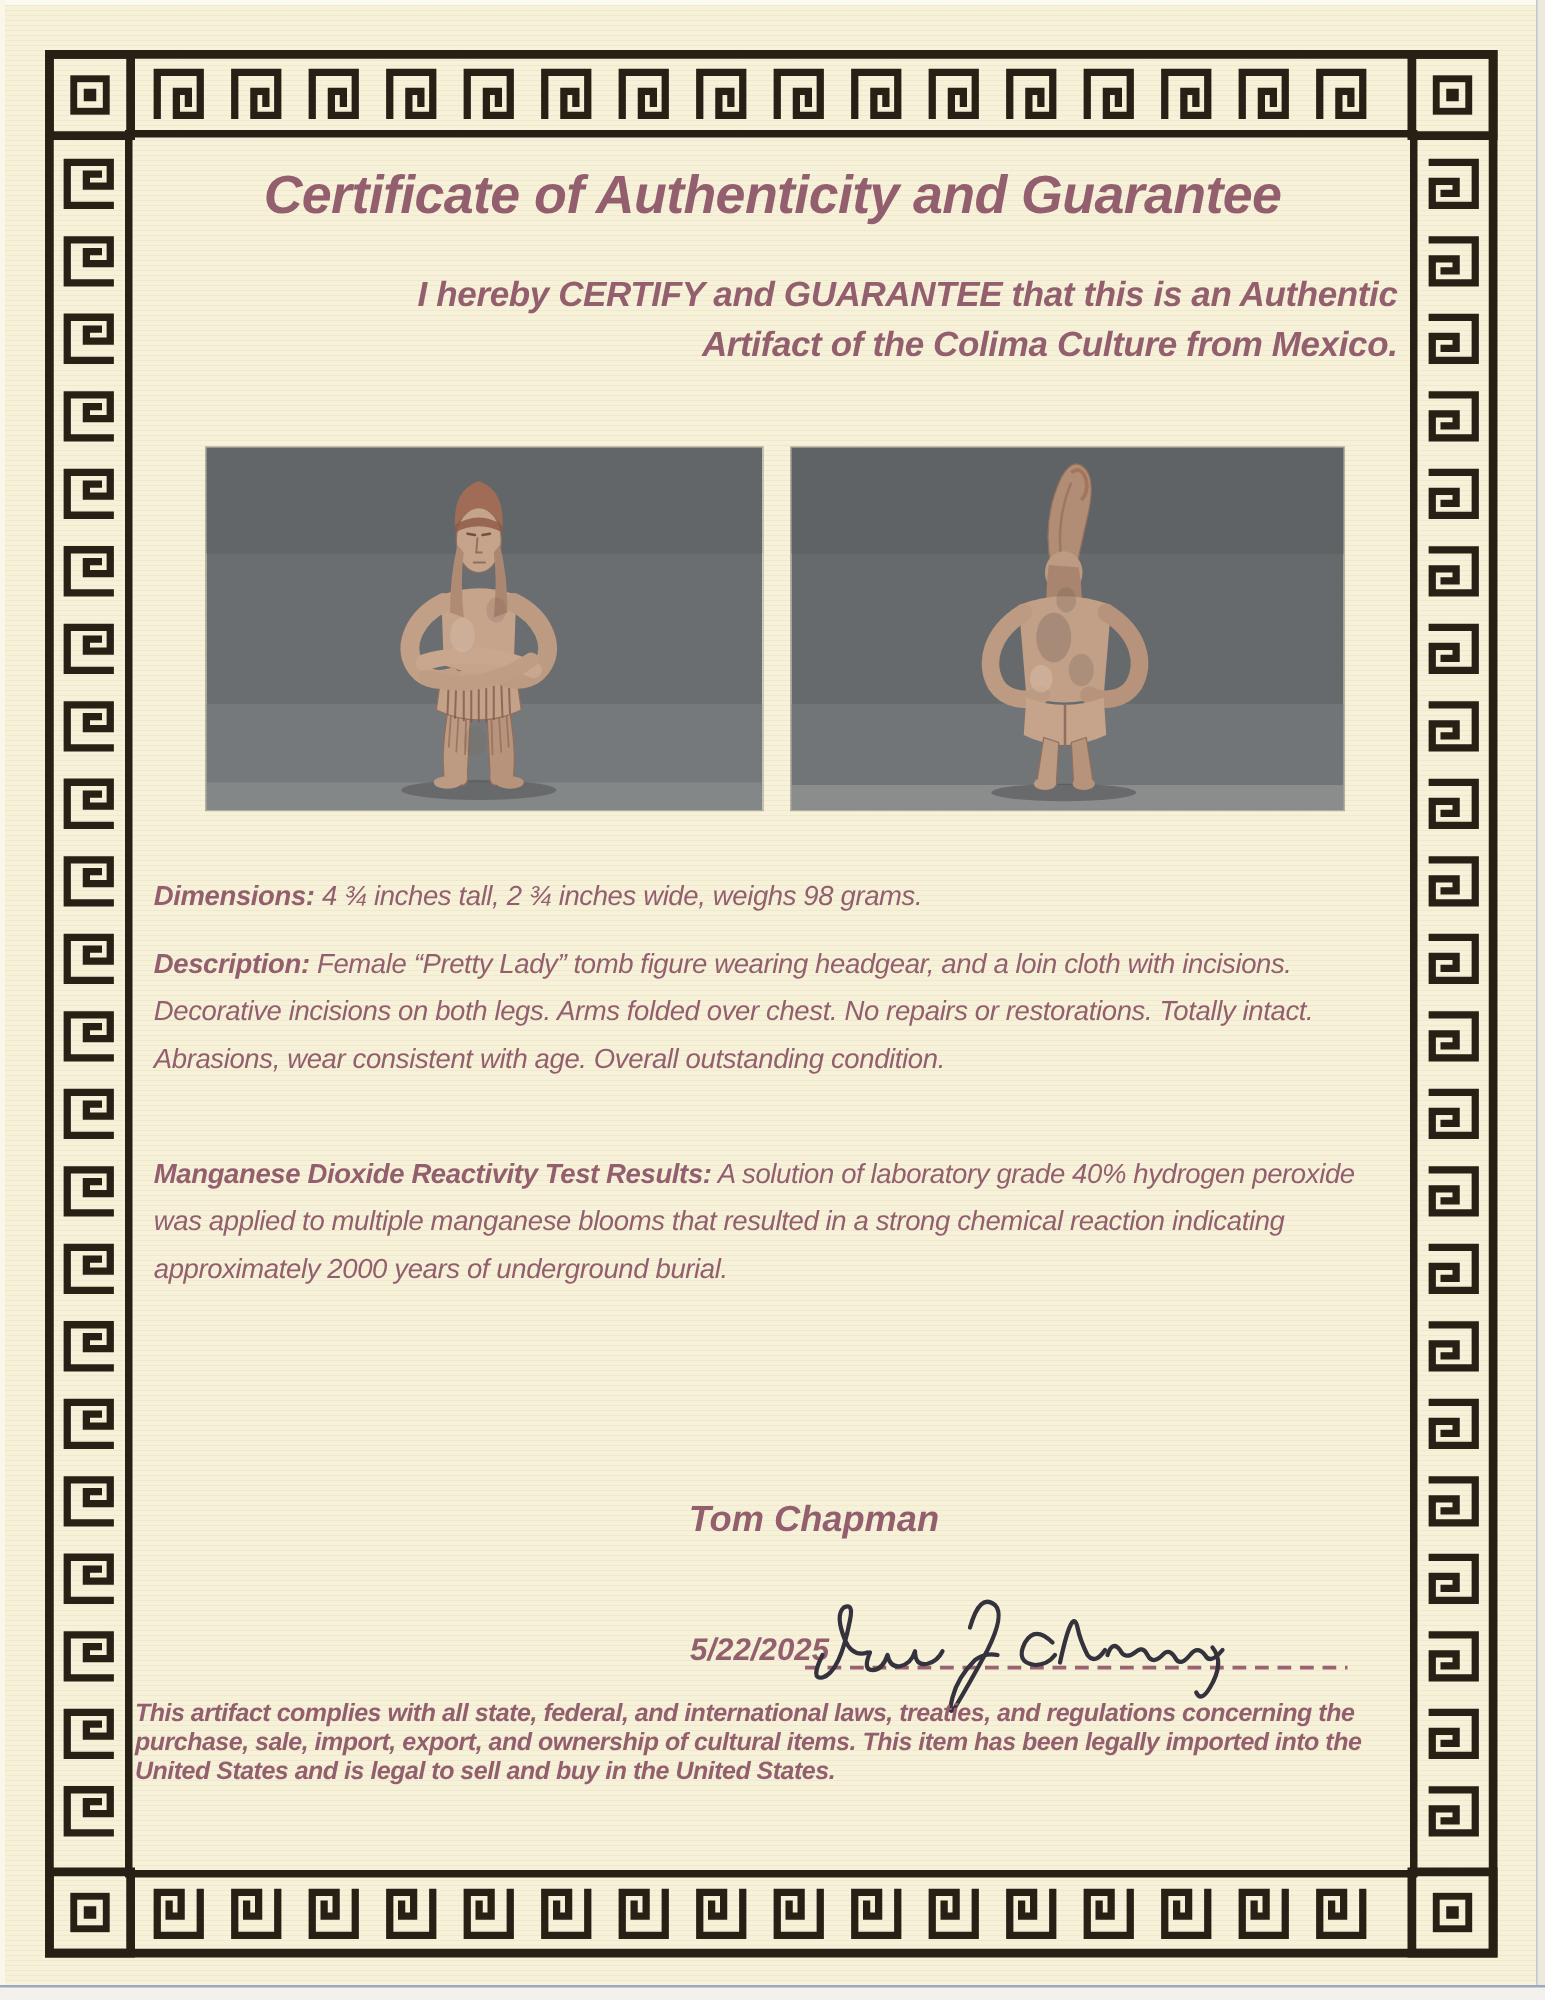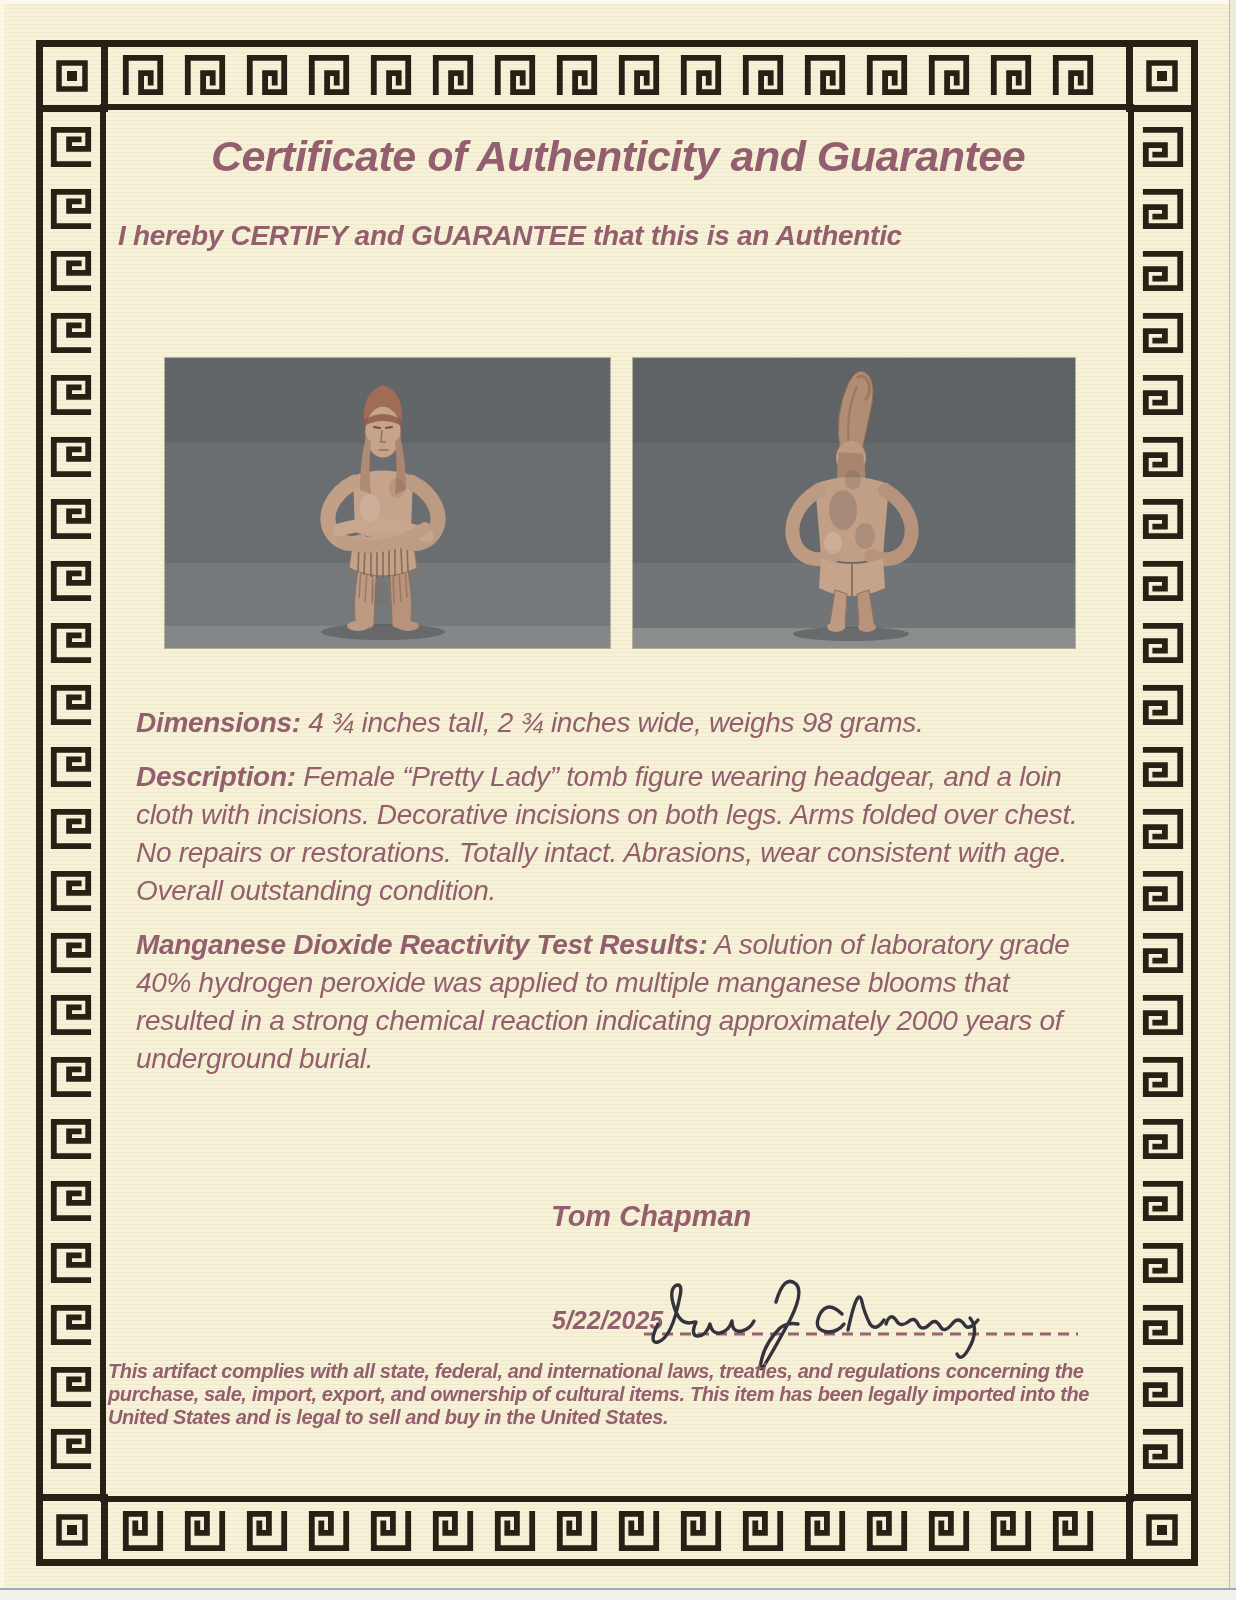--- a/index.html
+++ b/index.html
@@ -10,26 +10,26 @@
       repeating-linear-gradient(90deg, rgba(255,255,255,.06) 0 2px, rgba(0,0,0,0) 2px 7px),
       #f6f1d8;
     font-family:Liberation Sans, sans-serif;
     color:#935f6e;
   }
   .abs{position:absolute;}
   .title{
     left:0;top:132px;width:1236px;text-align:center;
     font-size:43px;font-weight:bold;font-style:italic;letter-spacing:-0.5px;
   }
-  .cert-lines{left:118px;top:216px;width:1000px;text-align:left;
+  .cert-lines{left:118px;top:216px;width:1000px;text-align:right;
     font-size:28px;font-weight:bold;font-style:italic;line-height:40px;letter-spacing:-0.3px;}
   .photo{top:358px;height:290px;box-shadow:0 0 0 1px rgba(60,60,58,.35);}
   .photo-left{left:165px;width:445px;}
   .photo-right{left:633px;width:442px;}
-  .para{left:136px;width:972px;font-size:28px;font-style:italic;line-height:38px;letter-spacing:-0.3px;}
+  .para{left:123px;width:972px;font-size:22px;font-style:italic;line-height:38px;letter-spacing:-0.3px;}
   .para b{font-weight:bold;}
   .p-dim{top:676px;}
   .p-desc{top:730px;}
   .p-mang{top:898px;}
   .p-prov{top:1066px;}
   .sig-name{left:551px;top:1200px;font-size:29px;font-weight:bold;font-style:italic;}
   .sig-role{left:551px;top:1256px;font-size:29px;font-weight:bold;font-style:italic;}
   .sig-date{left:552px;top:1306px;font-size:25px;font-weight:bold;font-style:italic;}
   .sig-svg{left:630px;top:1262px;}
   .disclaimer{left:108px;top:1360px;width:1020px;text-align:left;
@@ -140,20 +140,21 @@
       <rect x="67" y="1525" width="10" height="10" fill="#262015"></rect>
       <rect x="1129.5" y="1497.5" width="65" height="65" fill="none" stroke="#262015" stroke-width="7"></rect>
       <rect x="1149" y="1517" width="26" height="26" fill="none" stroke="#262015" stroke-width="5.5"></rect>
       <rect x="1157" y="1525" width="10" height="10" fill="#262015"></rect>
     </svg>
 
   <div class="abs title">Certificate of Authenticity and Guarantee</div>
 
   <div class="abs cert-lines">
     <div>I hereby CERTIFY and GUARANTEE that this is an Authentic</div>
+    <div>Artifact of the Colima Culture from Mexico.</div>
   </div>
 
   <div class="abs photo photo-left">
     <svg width="445" height="290" viewBox="0 0 445 290">
       <rect x="0" y="0" width="445" height="290" fill="#6b6e70"></rect>
       <rect x="0" y="0" width="445" height="85" fill="#5d6062" opacity="0.55"></rect>
       <rect x="0" y="205" width="445" height="85" fill="#828486" opacity="0.5"></rect>
       <rect x="0" y="268" width="445" height="22" fill="#97989a" opacity="0.45"></rect>
       <ellipse cx="218" cy="274" rx="62" ry="8" fill="#4a4c4e" opacity="0.5"></ellipse>
 

